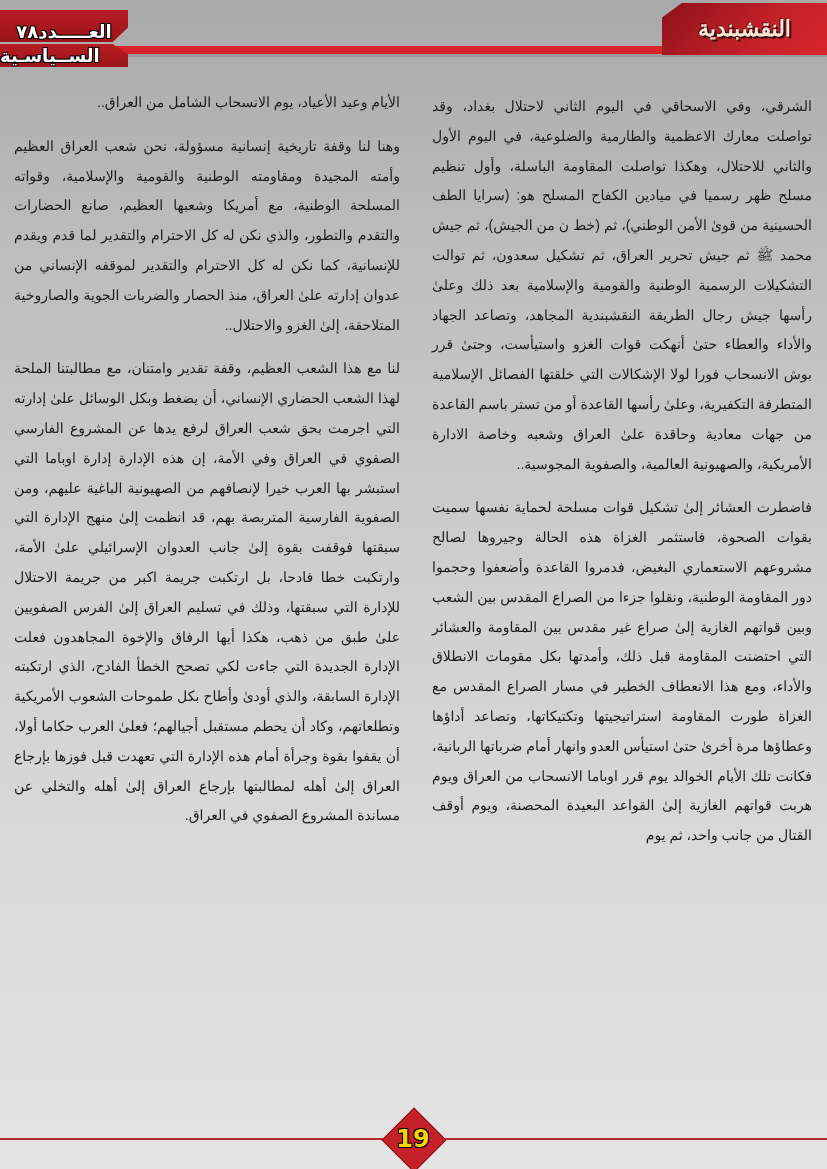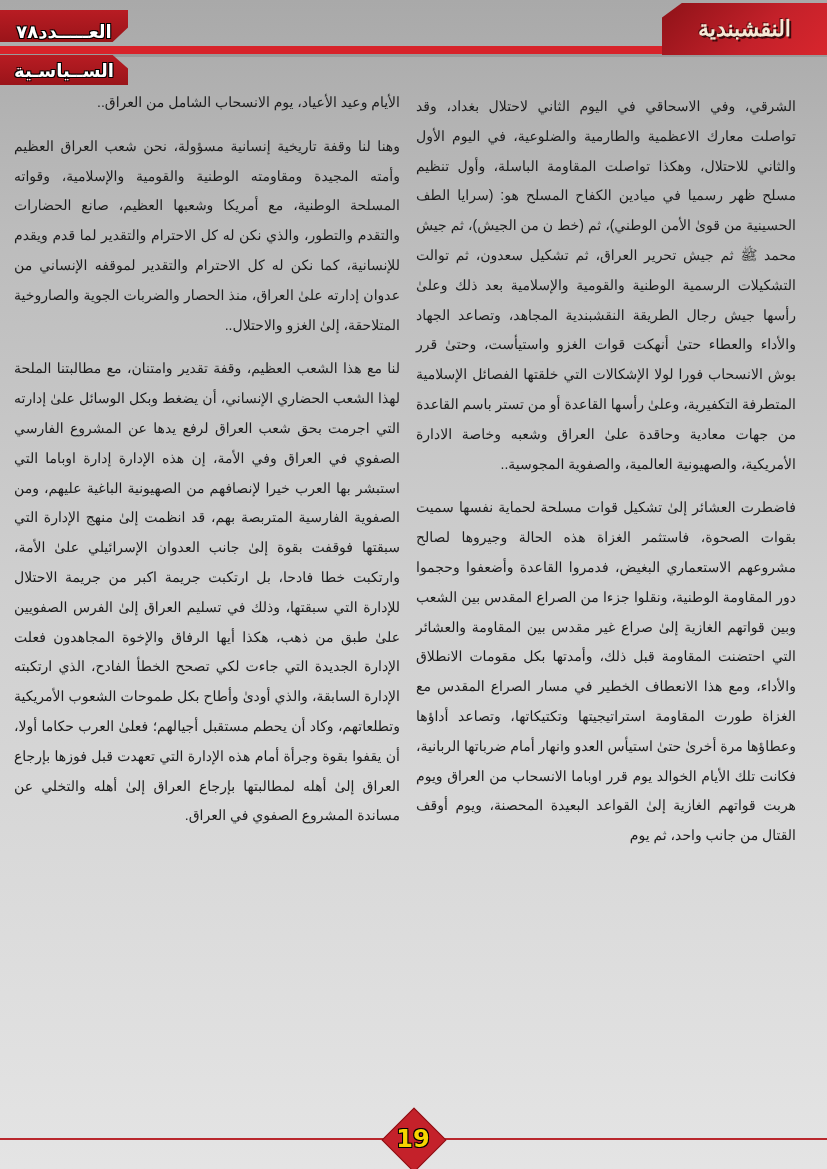--- a/index.html
+++ b/index.html
@@ -28,36 +28,36 @@
     color: #f5e9d6; text-shadow: 2px 2px 0 #3a0a0c, -1px -1px 0 #5a0d10;
     direction: rtl;
   }
   .issue-tag {
     position: absolute; left: 0; top: 10px; width: 128px; height: 32px;
     background: linear-gradient(180deg, #b81c23, #9a1419);
     clip-path: polygon(0 0, 100% 0, 100% 55%, 88% 100%, 0 100%);
     display: flex; align-items: flex-end; justify-content: center;
   }
   .section-tag {
-    position: absolute; left: 0; top: 55px; width: 128px; height: 30px;
+    position: absolute; left: 0; top: 44px; width: 128px; height: 23px;
     background: linear-gradient(180deg, #b81c23, #9a1419);
     clip-path: polygon(0 0, 88% 0, 100% 45%, 100% 100%, 0 100%);
-    display: flex; align-items: center; justify-content: center;
+    display: flex; align-items: center; justify-content: flex-start;
   }
   .issue-tag span, .section-tag span {
     font-family: "DejaVu Sans", sans-serif; font-weight: bold; font-size: 18px;
     color: #ffffff; text-shadow: 1px 1px 0 #000, -1px -1px 0 #000, 1px -1px 0 #000, -1px 1px 0 #000;
     direction: rtl; letter-spacing: 1px;
   }
   .column {
     position: absolute; direction: rtl; text-align: justify;
     font-family: "Liberation Sans", sans-serif; font-size: 14px; line-height: 29.8px;
     color: #1c1c1c;
   }
-  .col-right { left: 416px; width: 380px; top: 92px; }
+  .col-right { left: 432px; width: 380px; top: 92px; }
   .col-left  { left: 14px;  width: 386px; top: 88px; }
   .column p { margin: 0 0 14px 0; text-align-last: right; }
   .footer-line {
     position: absolute; left: 0; right: 0; top: 1138px; height: 2px; background: #b9282d;
   }
   .page-number {
     position: absolute; left: 391px; top: 1117px; width: 44px; height: 44px;
     transform: rotate(45deg);
     background: #c4212a; border: 1px solid #8a1015;
   }

